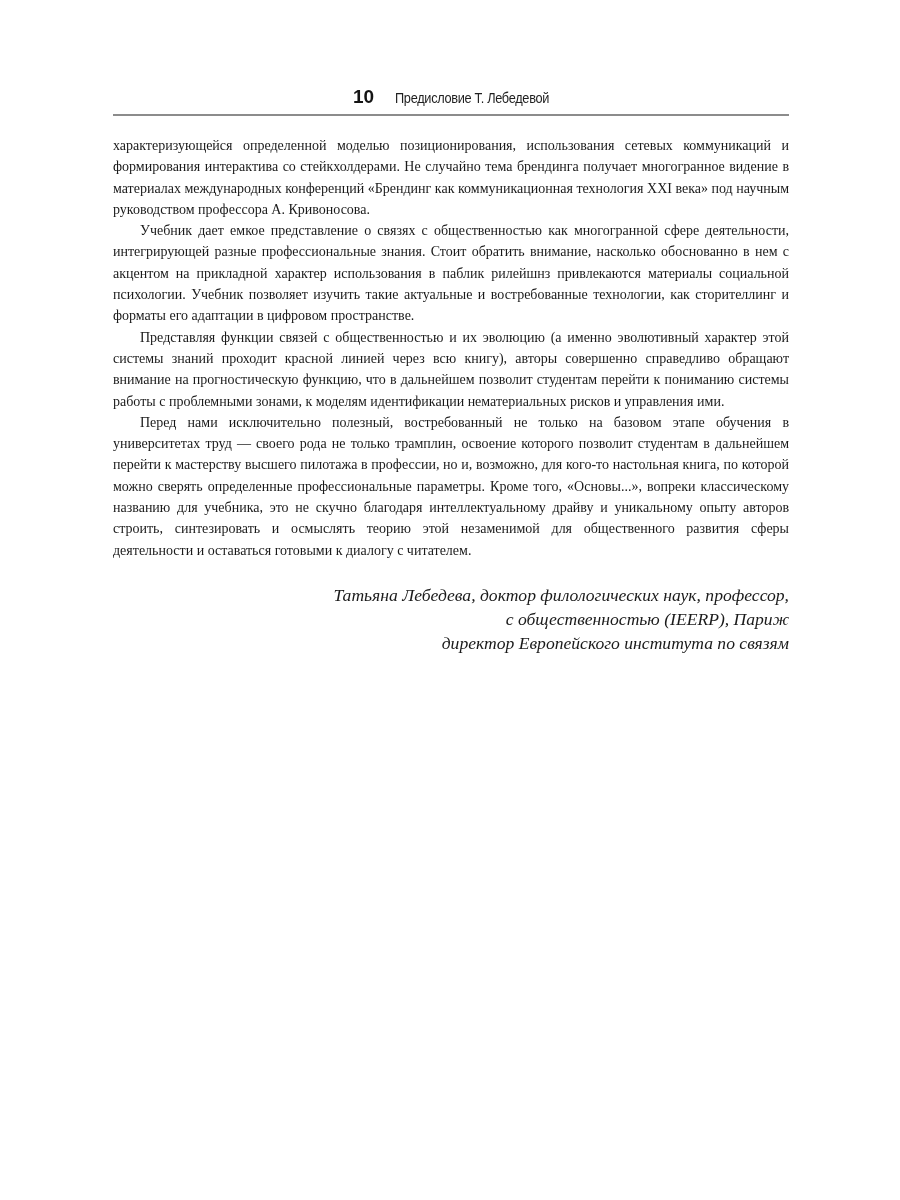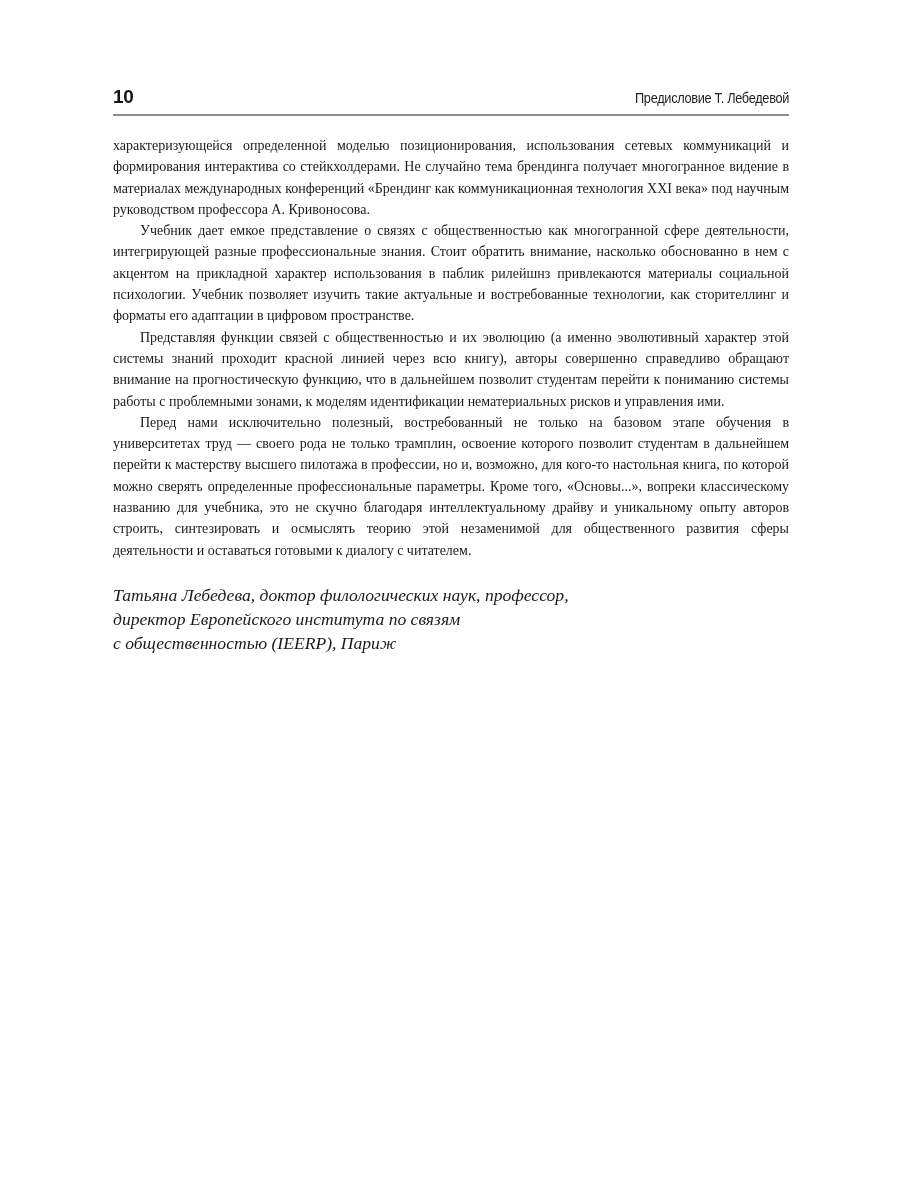--- a/index.html
+++ b/index.html
@@ -35,21 +35,21 @@
     width: 676px;
   }
 
   
   .running-head {
     position: relative;
     height: 42px;
     margin-top: 66px;
     display: flex;
     align-items: flex-end;
-    justify-content: space-between;
+    justify-content: center;
   }
 
   .folio {
     font-family: "Liberation Sans", "DejaVu Sans", sans-serif;
     font-weight: bold;
     font-size: 19px;
     line-height: 1;
     letter-spacing: -0.2px;
     color: #141414;
     padding-bottom: 2px;
@@ -91,20 +91,21 @@
     text-indent: 27px;
   }
 
   .body-text p.no-indent {
     text-indent: 0;
   }
 
   
   .signature {
     margin-top: 22px;
+    text-align: right;
     font-style: italic;
     font-size: 17.6px;
     line-height: 24px;
     color: #1a1a1a;
   }
 
   .signature .sig-line {
     display: block;
     white-space: nowrap;
   }
@@ -124,18 +125,18 @@
 
     <div class="body-text">
       <p class="no-indent">характеризующейся определенной моделью позиционирования, использования сетевых коммуникаций и формирования интерактива со стейкхолдерами. Не случайно тема брендинга получает многогранное видение в материалах международных конференций «Брендинг как коммуникационная технология XXI века» под научным руководством профессора А. Кривоносова.</p>
       <p>Учебник дает емкое представление о связях с общественностью как многогранной сфере деятельности, интегрирующей разные профессиональные знания. Стоит обратить внимание, насколько обоснованно в нем с акцентом на прикладной характер использования в паблик рилейшнз привлекаются материалы социальной психологии. Учебник позволяет изучить такие актуальные и востребованные технологии, как сторителлинг и форматы его адаптации в цифровом пространстве.</p>
       <p>Представляя функции связей с общественностью и их эволюцию (а именно эволютивный характер этой системы знаний проходит красной линией через всю книгу), авторы совершенно справедливо обращают внимание на прогностическую функцию, что в дальнейшем позволит студентам перейти к пониманию системы работы с проблемными зонами, к моделям идентификации нематериальных рисков и управления ими.</p>
       <p>Перед нами исключительно полезный, востребованный не только на базовом этапе обучения в университетах труд — своего рода не только трамплин, освоение которого позволит студентам в дальнейшем перейти к мастерству высшего пилотажа в профессии, но и, возможно, для кого-то настольная книга, по которой можно сверять определенные профессиональные параметры. Кроме того, «Основы...», вопреки классическому названию для учебника, это не скучно благодаря интеллектуальному драйву и уникальному опыту авторов строить, синтезировать и осмыслять теорию этой незаменимой для общественного развития сферы деятельности и оставаться готовыми к диалогу с читателем.</p>
     </div>
 
     <div class="signature">
       <span class="sig-line">Татьяна Лебедева, доктор филологических наук, профессор,</span>
+      <span class="sig-line">с общественностью (IEERP), Париж</span>
       <span class="sig-line">директор Европейского института по связям</span>
-      <span class="sig-line">с общественностью (IEERP), Париж</span>
     </div>
 
   </div>
 </div>
 
 </body></html>

